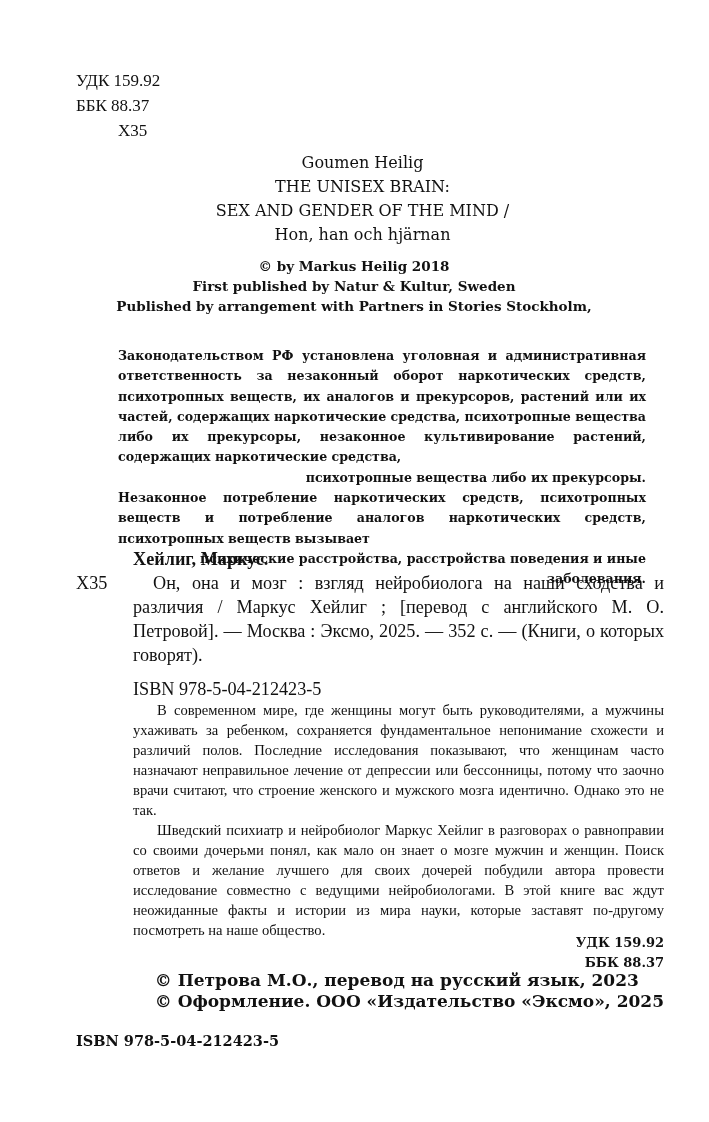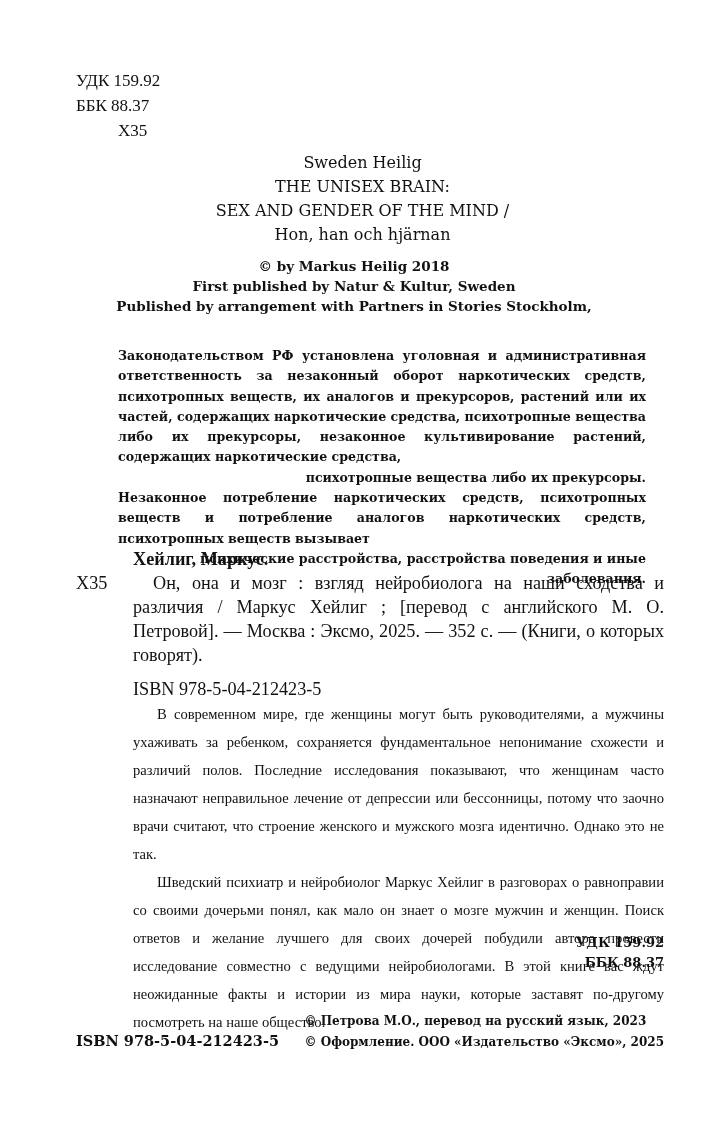--- a/index.html
+++ b/index.html
@@ -11,37 +11,37 @@
   .rights { left: 84px; width: 540px; top: 256px; text-align: center; font-size: 13.5px; line-height: 20px; font-family: "DejaVu Serif", serif; font-weight: bold; }
   .warn { left: 118px; width: 528px; top: 346px; font-size: 12.6px; line-height: 20.3px; font-weight: bold; font-family: "DejaVu Serif", serif; text-align: justify; }
   .warn p { margin: 0; }
   .warn .c { text-align: right; }
   .catalog { left: 76px; width: 588px; top: 547px; font-family: "Liberation Serif", serif; font-size: 18.2px; line-height: 24px; }
   .catalog .author { padding-left: 57px; font-weight: bold; }
   .catalog .row { display: flex; }
   .catalog .cls { width: 57px; flex: none; }
   .catalog .desc { flex: 1; text-align: justify; text-indent: 20px; }
   .catalog .isbn { padding-left: 57px; margin-top: 10px; }
-  .annot { left: 133px; width: 531px; top: 700px; font-size: 14.6px; line-height: 28px; font-family: "Liberation Serif", serif; text-align: justify; }
+  .annot { left: 133px; width: 531px; top: 700px; font-size: 14.6px; line-height: 20px; font-family: "Liberation Serif", serif; text-align: justify; }
   .annot p { margin: 0; text-indent: 24px; }
   .codes2 { right: 45px; top: 933px; text-align: right; font-size: 13px; line-height: 20px; font-weight: bold; font-family: "DejaVu Serif", serif; }
   .isbn2 { left: 76px; top: 1032px; font-size: 14.5px; font-weight: bold; font-family: "DejaVu Serif", serif; }
-  .copy2 { right: 45px; top: 1011px; font-size: 12px; line-height: 21px; font-weight: bold; font-family: "DejaVu Serif", serif; }
+  .copy2 { right: 45px; top: 970px; font-size: 17px; line-height: 21px; font-weight: bold; font-family: "DejaVu Serif", serif; }
 </style>
 </head>
 <body>
 
 <div class="abs codes">
   <div>УДК 159.92</div>
   <div>ББК 88.37</div>
   <div class="x35">Х35</div>
 </div>
 
 <div class="abs orig">
-  <div>Sweden Heilig</div>
+  <div>Goumen Heilig</div>
   <div>THE UNISEX BRAIN:</div>
   <div>SEX AND GENDER OF THE MIND /</div>
   <div>Hon, han och hjärnan</div>
 </div>
 
 <div class="abs rights">
   <div>© by Markus Heilig 2018</div>
   <div>First published by Natur &amp; Kultur, Sweden</div>
   <div>Published by arrangement with Partners in Stories Stockholm,</div>
 </div>

